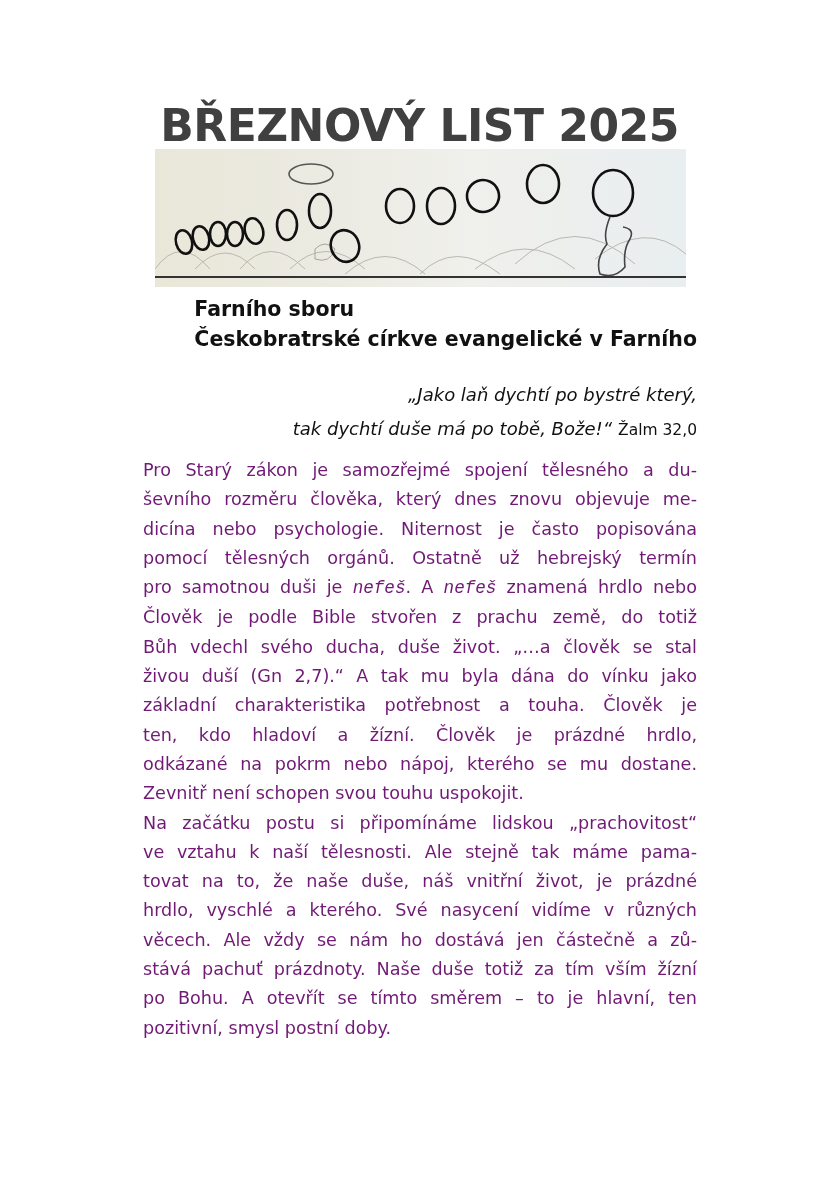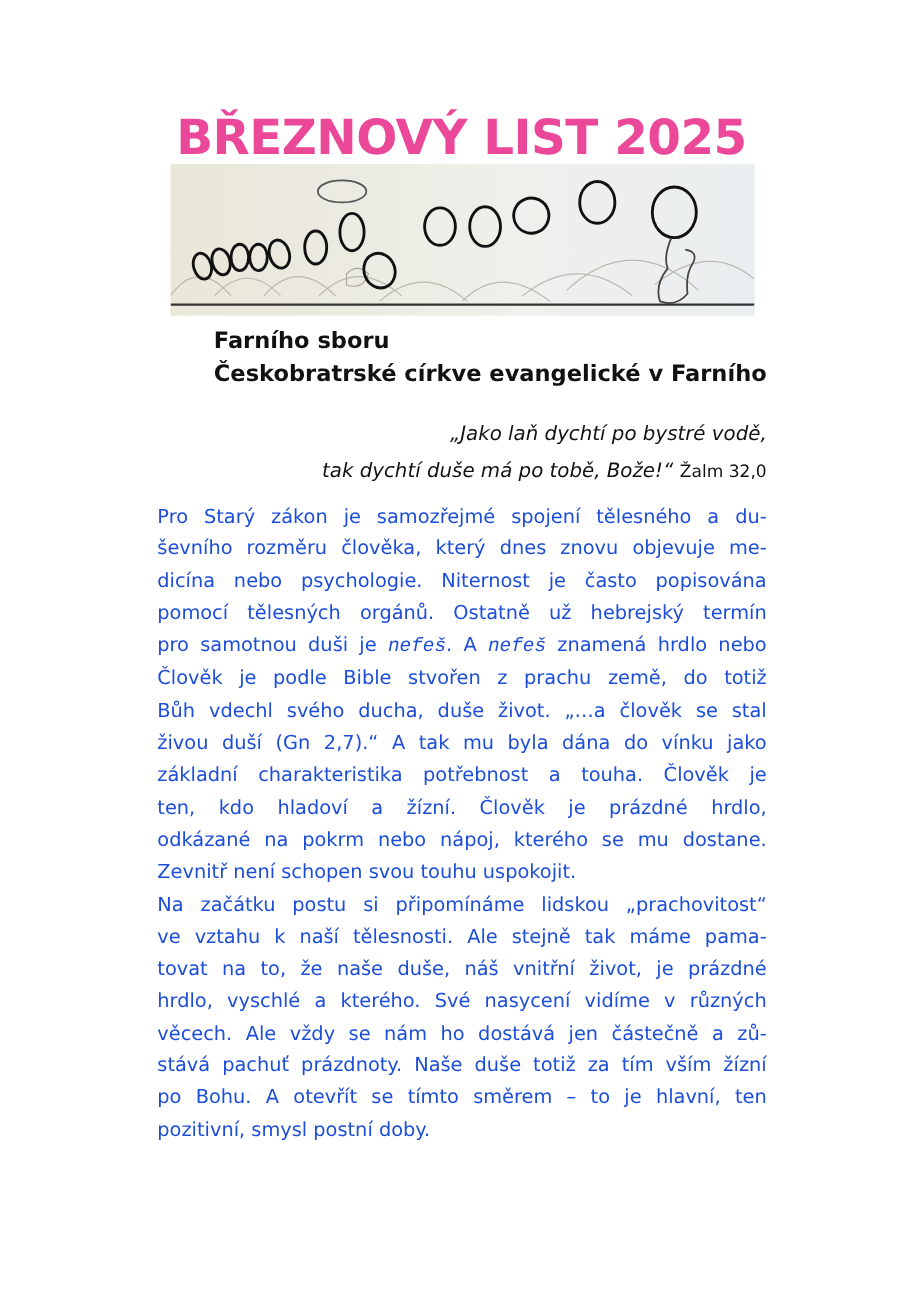--- a/index.html
+++ b/index.html
@@ -1,33 +1,33 @@
 <!DOCTYPE html>
 <html><head>
 <meta charset="utf-8">
 <style>
   html, body { margin: 0; padding: 0; background: #ffffff; }
   body { width: 839px; height: 1190px; position: relative; overflow: hidden;
          font-family: "DejaVu Sans", "Liberation Sans", sans-serif; color: #111; }
   .title { position: absolute; left: 0; width: 839px; top: 100px; text-align: center;
            font-family: "DejaVu Sans", sans-serif; font-weight: bold; font-size: 44px;
-           letter-spacing: -0.5px; line-height: 52px; color: #ec4899; margin: 0; }
+           letter-spacing: -0.5px; line-height: 52px; color: #404040; margin: 0; }
   .header-img { position: absolute; left: 155px; top: 149px; width: 531px; height: 138px;
                 background: linear-gradient(90deg, #e9e7d8 0%, #ecebe3 35%, #f0f0ec 60%, #e9eef0 100%);
                 overflow: hidden; }
   .header-img svg { display: block; width: 531px; height: 138px; }
   .subtitle { position: absolute; right: 142px; top: 294px; 
               font-weight: bold; font-size: 20.5px; line-height: 30px; color: #111; }
   .subtitle div { white-space: nowrap; }
   .quote { position: absolute; right: 142px; top: 378px; text-align: right; font-size: 18px;
            line-height: 34px; color: #111; }
   .quote .q { font-style: italic; font-family: "DejaVu Sans", sans-serif; }
   .quote .ref { font-size: 15.5px; margin-left: 6px; }
   .body-text { position: absolute; left: 143px; top: 456px; width: 554px; font-size: 17.6px;
-               line-height: 29.3px; color: #1d4ed8; }
+               line-height: 29.3px; color: #701a75; }
   .body-text p { margin: 0; text-align: justify; }
   .body-text .line { display: block; text-align: justify; text-align-last: justify; white-space: nowrap; }
   .body-text .line.last { text-align-last: left; }
   .body-text em { font-style: italic; font-family: Liberation Mono, monospace; }
 </style>
 </head>
 <body>
 
 <h1 class="title">BŘEZNOVÝ LIST 2025</h1>
 
@@ -70,21 +70,21 @@
     <line x1="0" y1="128" x2="531" y2="128" stroke="#333" stroke-width="2"></line>
   </svg>
 </div>
 
 <div class="subtitle">
   <div>Farního sboru</div>
   <div>Českobratrské církve evangelické v Farního</div>
 </div>
 
 <div class="quote">
-  <div><span class="q">„Jako laň dychtí po bystré vodě,</span></div>
+  <div><span class="q">„Jako laň dychtí po bystré který,</span></div>
   <div><span class="q">tak dychtí duše má po tobě, Bože!“</span><span class="ref">Žalm 32,0</span></div>
 </div>
 
 <div class="body-text" id="article-body">
     <p>
       <span class="line">Pro Starý zákon je samozřejmé spojení tělesného a du-</span>
       <span class="line">ševního rozměru člověka, který dnes znovu objevuje me-</span>
       <span class="line">dicína nebo psychologie. Niternost je často popisována</span>
       <span class="line">pomocí tělesných orgánů. Ostatně už hebrejský termín</span>
       <span class="line">pro samotnou duši je <em>nefeš</em>. A <em>nefeš</em> znamená hrdlo nebo</span>

